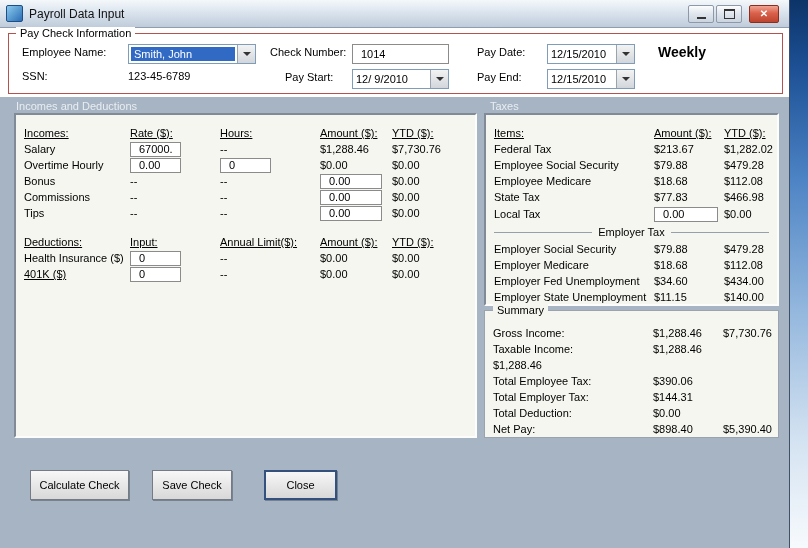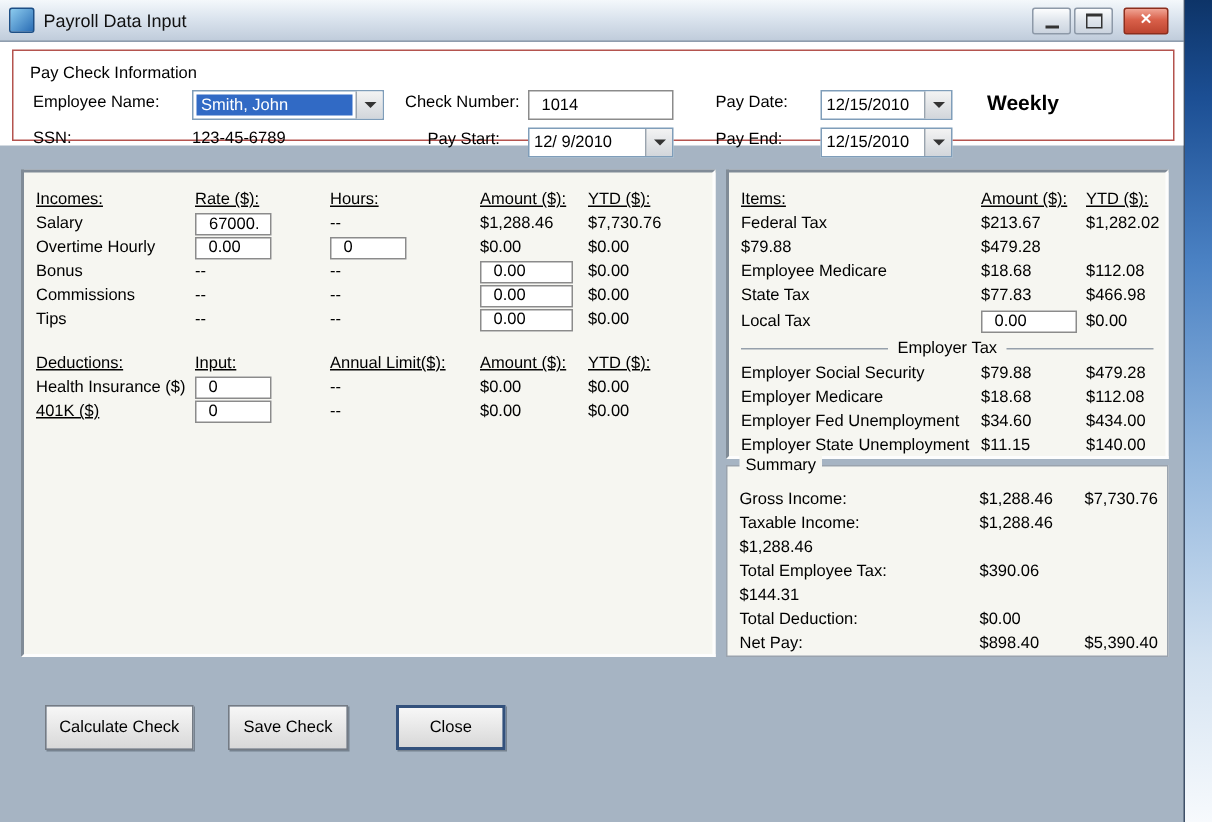--- a/index.html
+++ b/index.html
@@ -1,21 +1,21 @@
 <!DOCTYPE html>
 <html><head>
 <meta charset="utf-8">
 <style>
   html,body{margin:0;padding:0;}
   body{font-family:"Liberation Sans",sans-serif;}
   .desktop{position:relative;width:808px;height:548px;overflow:hidden;
     background:linear-gradient(180deg,#0d3468 0%,#1c4f94 12%,#4b82c4 32%,#8fb4dc 55%,#d3e2f1 80%,#f7fafd 100%);}
   .window{position:absolute;left:0;top:0;width:790px;height:548px;background:#a6b4c3;
     border-right:1px solid #3f5068;box-sizing:border-box;font-size:11px;color:#000;}
-  .abs{position:absolute;margin-top:16px;}
+  .abs{position:absolute;}
   .lbl{font-size:11px;white-space:nowrap;}
   .u{text-decoration:underline;}
 
   
   .titlebar{position:absolute;left:0;top:0;width:100%;height:28px;
     background:linear-gradient(#f4f8fb,#dbe4ee 45%,#c0ccdb);border-bottom:1px solid #8f9dae;
     display:flex;align-items:center;padding:0 6px;box-sizing:border-box;}
   .app-icon{width:15px;height:15px;border-radius:2px;border:1px solid #1d4f86;
     background:linear-gradient(135deg,#8ccbee,#2a6db5);margin-right:6px;flex:none;}
   .wtitle{font-size:12px;color:#111;}
@@ -212,20 +212,21 @@
         <span class="u">Items:</span>
         <span class="u">Amount ($):</span>
         <span class="u">YTD ($):</span>
       </div>
       <div class="row g3">
         <span>Federal Tax</span>
         <span>$213.67</span>
         <span>$1,282.02</span>
       </div>
       <div class="row g3">
+        <span>Employee Social Security</span>
         <span>$79.88</span>
         <span>$479.28</span>
       </div>
       <div class="row g3">
         <span>Employee Medicare</span>
         <span>$18.68</span>
         <span>$112.08</span>
       </div>
       <div class="row g3">
         <span>State Tax</span>
@@ -279,20 +280,21 @@
       <div class="row g3">
         <span>$1,288.46</span>
         <span></span>
       </div>
       <div class="row g3">
         <span>Total Employee Tax:</span>
         <span>$390.06</span>
         <span></span>
       </div>
       <div class="row g3">
+        <span>Total Employer Tax:</span>
         <span>$144.31</span>
         <span></span>
       </div>
       <div class="row g3">
         <span>Total Deduction:</span>
         <span>$0.00</span>
         <span></span>
       </div>
       <div class="row g3">
         <span>Net Pay:</span>

